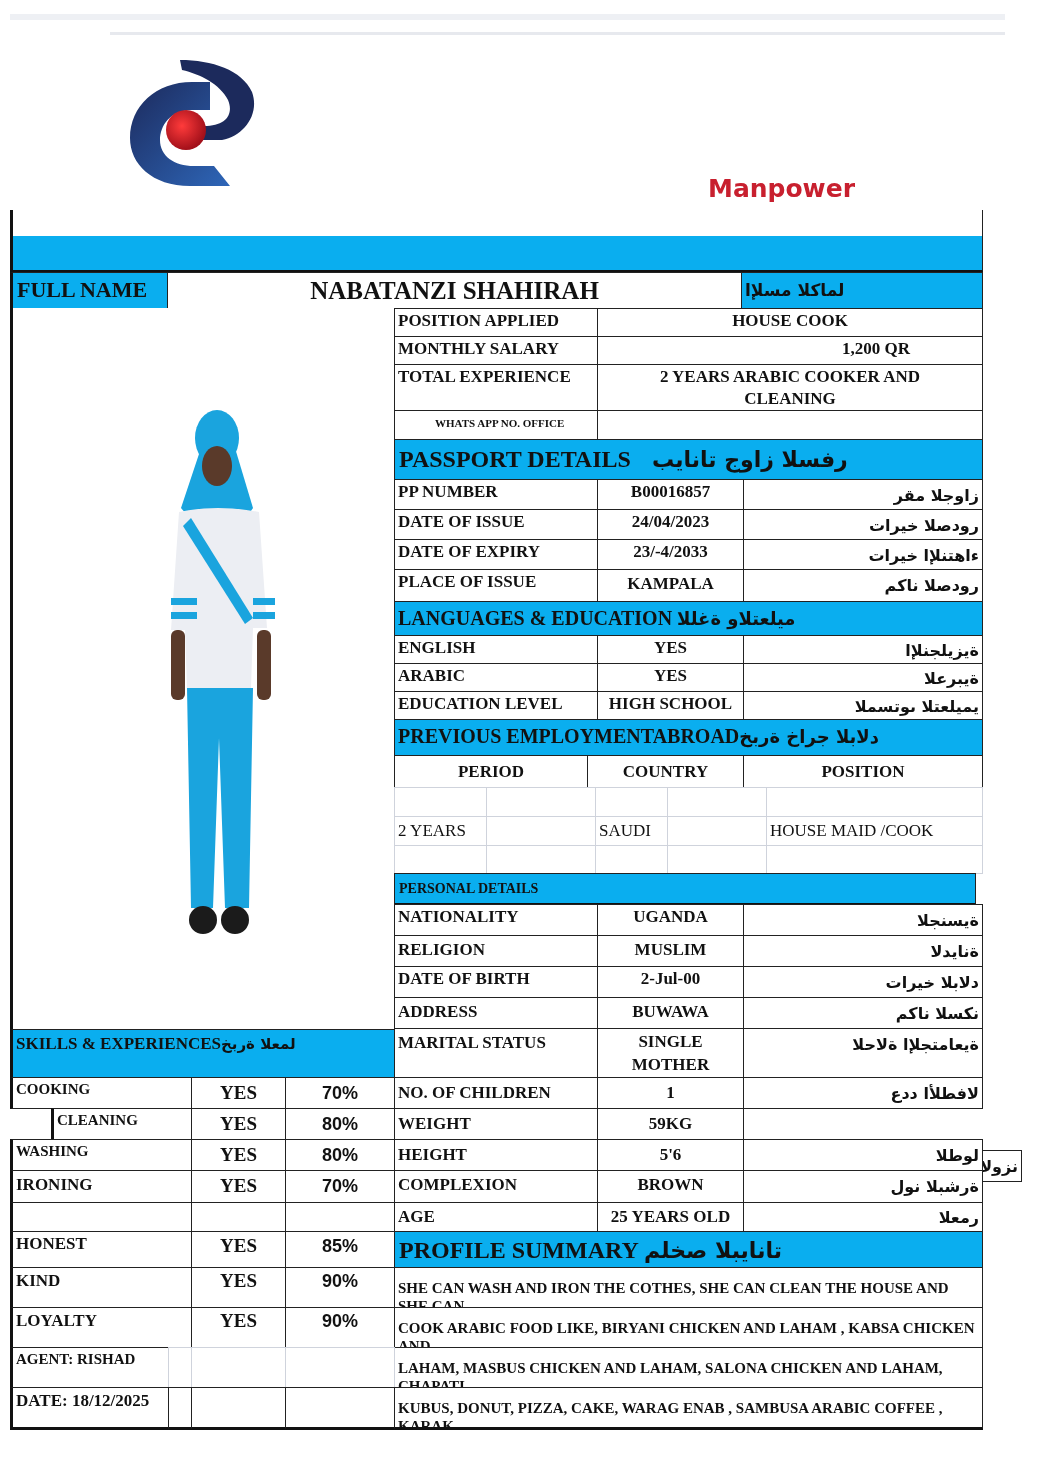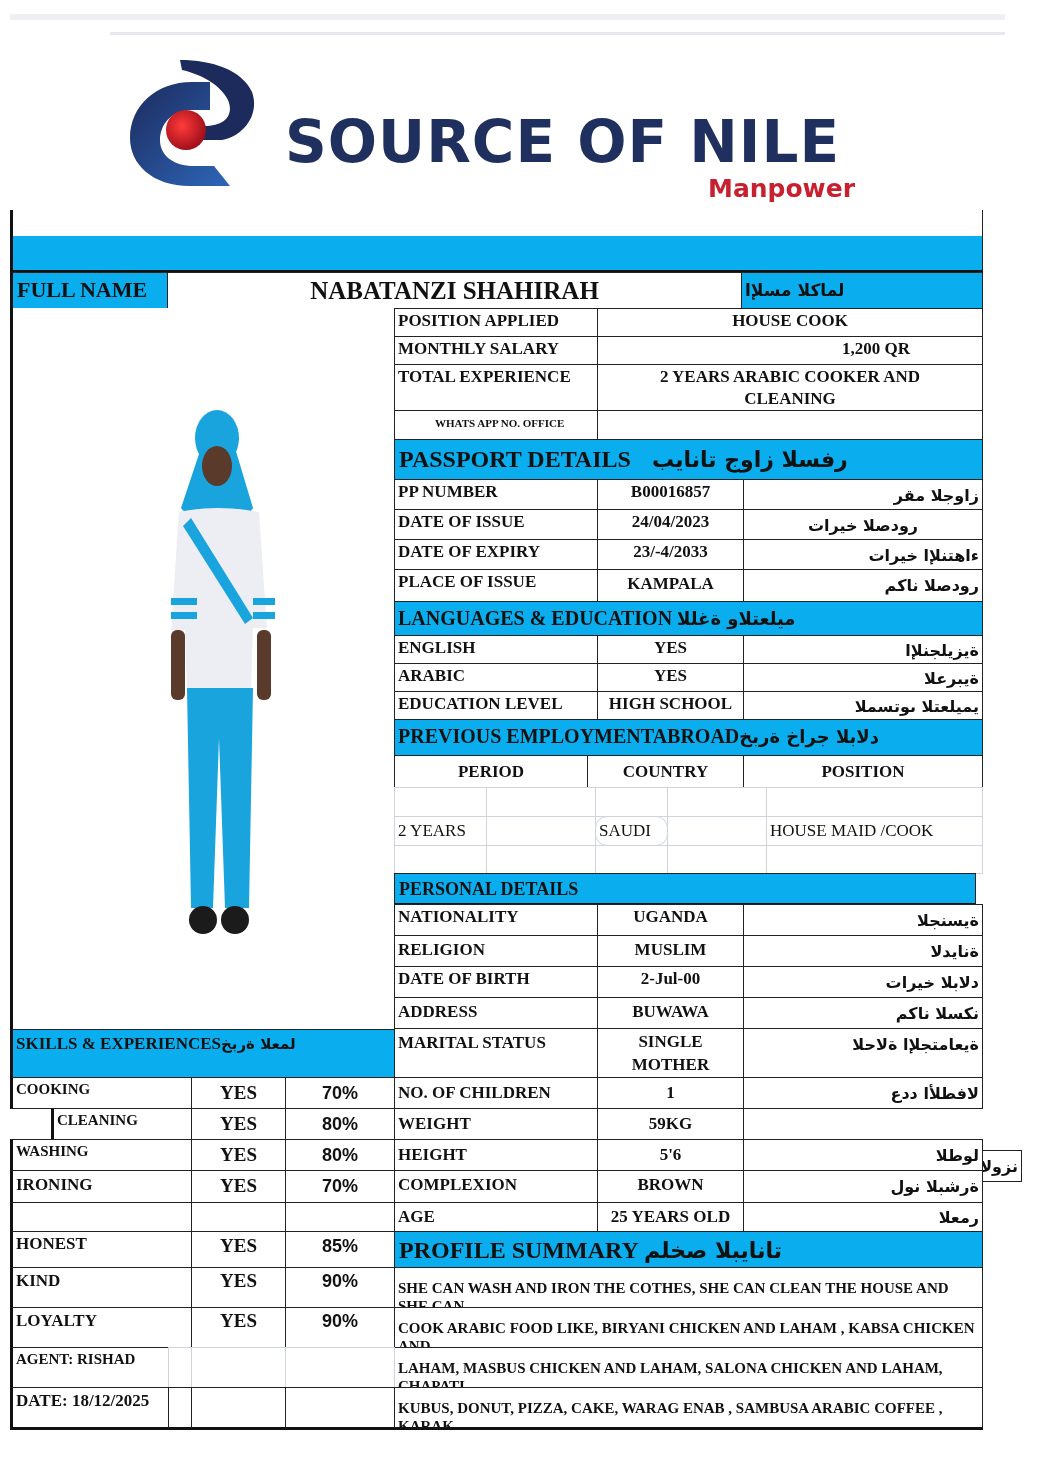--- a/index.html
+++ b/index.html
@@ -32,21 +32,20 @@
         <radialGradient id="rg" cx="0.4" cy="0.4" r="0.6">
           <stop offset="0" stop-color="#ff3b3b"></stop>
           <stop offset="1" stop-color="#a3101a"></stop>
         </radialGradient>
       </defs>
       <path d="M88 30 L88 58 L70 58 C48 58 38 74 38 88 C38 104 52 114 72 114 L92 114 L108 134 L68 134 C30 134 8 112 8 86 C8 54 34 30 70 30 Z" fill="url(#lg)"></path>
       <path d="M58 8 C90 8 120 18 130 40 C138 62 122 84 100 88 L80 88 L82 74 C104 74 112 62 106 48 C98 32 78 22 60 18 Z" fill="#1c2a5c"></path>
       <circle cx="64" cy="78" r="20" fill="url(#rg)"></circle>
     </svg>
   </div>
-  <div class="abs" style="left:285px;top:106px;width:580px;height:72px;font-family:'DejaVu Sans',sans-serif;font-weight:bold;font-size:58px;line-height:72px;color:#1f2f5e;letter-spacing:1px;white-space:nowrap;">SOURCE OF NILE</div>
   <div class="abs" style="left:680px;top:172px;width:175px;height:34px;font-family:'DejaVu Sans',sans-serif;font-weight:bold;font-size:25px;line-height:34px;color:#c8202f;text-align:right;">Manpower</div>
 </div>
 
 <div class="abs" style="left:10px;top:210px;width:973px;height:27px;border-left:3px solid #111;border-right:1.5px solid #222;border-bottom:1.5px solid #222;"></div>
 <div class="abs blue" style="left:10px;top:236px;width:973px;height:36px;border-left:3px solid #111;border-right:1.5px solid #222;border-bottom:2px solid #111;"></div>
 
 <div class="cell blue sec" style="left:10px;top:272px;width:158px;height:37px;border-left:3px solid #111;font-size:22px;line-height:30px;">FULL NAME</div>
 <div class="cell ctr" style="left:167px;top:272px;width:575px;height:37px;font-size:25px;line-height:31px;">NABATANZI SHAHIRAH</div>
 <div class="cell blue" style="left:741px;top:272px;width:242px;height:37px;direction:rtl;text-align:left;font-family:'DejaVu Sans',sans-serif;font-size:17px;line-height:30px;">لماكلا مسلإا</div>
 
@@ -91,21 +90,21 @@
   <span>PASSPORT DETAILS</span>
   <span class="arabic" style="margin-left:15px;">رفسلا زاوج تانايب</span>
 </div>
 <div>
   <div class="cell" style="left:394px;top:479px;width:204px;height:31px;">PP NUMBER</div>
   <div class="cell ctr" style="left:597px;top:479px;width:147px;height:31px;">B00016857</div>
   <div class="cell ar" style="left:743px;top:479px;width:240px;height:31px;line-height:28px;">زاوجلا مقر</div>
 
   <div class="cell" style="left:394px;top:509px;width:204px;height:31px;">DATE OF ISSUE</div>
   <div class="cell ctr" style="left:597px;top:509px;width:147px;height:31px;">24/04/2023</div>
-  <div class="cell ar" style="left:743px;top:509px;width:240px;height:31px;line-height:28px;text-align:center;">رودصلا خيرات</div>
+  <div class="cell ar" style="left:743px;top:509px;width:240px;height:31px;line-height:28px;">رودصلا خيرات</div>
 
   <div class="cell" style="left:394px;top:539px;width:204px;height:31px;">DATE OF EXPIRY</div>
   <div class="cell ctr" style="left:597px;top:539px;width:147px;height:31px;">23/-4/2033</div>
   <div class="cell ar" style="left:743px;top:539px;width:240px;height:31px;line-height:28px;">ءاهتنلإا خيرات</div>
 
   <div class="cell" style="left:394px;top:569px;width:204px;height:33px;">PLACE OF ISSUE</div>
   <div class="cell ctr" style="left:597px;top:569px;width:147px;height:33px;line-height:24px;">KAMPALA</div>
   <div class="cell ar" style="left:743px;top:569px;width:240px;height:33px;line-height:28px;">رودصلا ناكم</div>
 </div>
 
@@ -134,32 +133,32 @@
 
 <div>
   <div class="cell light" style="left:394px;top:787px;width:93px;height:30px;"></div>
   <div class="cell light" style="left:486px;top:787px;width:110px;height:30px;"></div>
   <div class="cell light" style="left:595px;top:787px;width:73px;height:30px;"></div>
   <div class="cell light" style="left:667px;top:787px;width:100px;height:30px;"></div>
   <div class="cell light" style="left:766px;top:787px;width:217px;height:30px;"></div>
 
   <div class="cell light" style="left:394px;top:816px;width:93px;height:30px;line-height:24px;font-size:17px;">2 YEARS</div>
   <div class="cell light" style="left:486px;top:816px;width:110px;height:30px;"></div>
-  <div class="cell light" style="left:595px;top:816px;width:73px;height:30px;line-height:24px;font-size:17px;border-radius:12px;">SAUDI</div>
+  <div class="cell light" style="left:595px;top:816px;width:73px;height:30px;line-height:24px;font-size:17px;">SAUDI</div>
   <div class="cell light" style="left:667px;top:816px;width:100px;height:30px;"></div>
   <div class="cell light" style="left:766px;top:816px;width:217px;height:30px;line-height:24px;font-size:17px;">HOUSE MAID /COOK</div>
 
   <div class="cell light" style="left:394px;top:845px;width:93px;height:29px;"></div>
   <div class="cell light" style="left:486px;top:845px;width:110px;height:29px;"></div>
   <div class="cell light" style="left:595px;top:845px;width:73px;height:29px;"></div>
   <div class="cell light" style="left:667px;top:845px;width:100px;height:29px;"></div>
   <div class="cell light" style="left:766px;top:845px;width:217px;height:29px;"></div>
 </div>
 
-<div class="cell blue sec" style="left:394px;top:873px;width:582px;height:32px;font-size:18px;line-height:26px;border-bottom:2px solid #111;">PERSONAL DETAILS</div>
+<div class="cell blue sec" style="left:394px;top:873px;width:582px;height:32px;font-size:14px;line-height:26px;border-bottom:2px solid #111;">PERSONAL DETAILS</div>
 
 <div>
   <div class="cell" style="left:394px;top:904px;width:204px;height:32px;">NATIONALITY</div>
   <div class="cell ctr" style="left:597px;top:904px;width:147px;height:32px;">UGANDA</div>
   <div class="cell ar" style="left:743px;top:904px;width:240px;height:32px;line-height:28px;">ةيسنجلا</div>
 
   <div class="cell" style="left:394px;top:935px;width:204px;height:32px;line-height:24px;">RELIGION</div>
   <div class="cell ctr" style="left:597px;top:935px;width:147px;height:32px;line-height:24px;">MUSLIM</div>
   <div class="cell ar" style="left:743px;top:935px;width:240px;height:32px;line-height:28px;">ةنايدلا</div>
 

